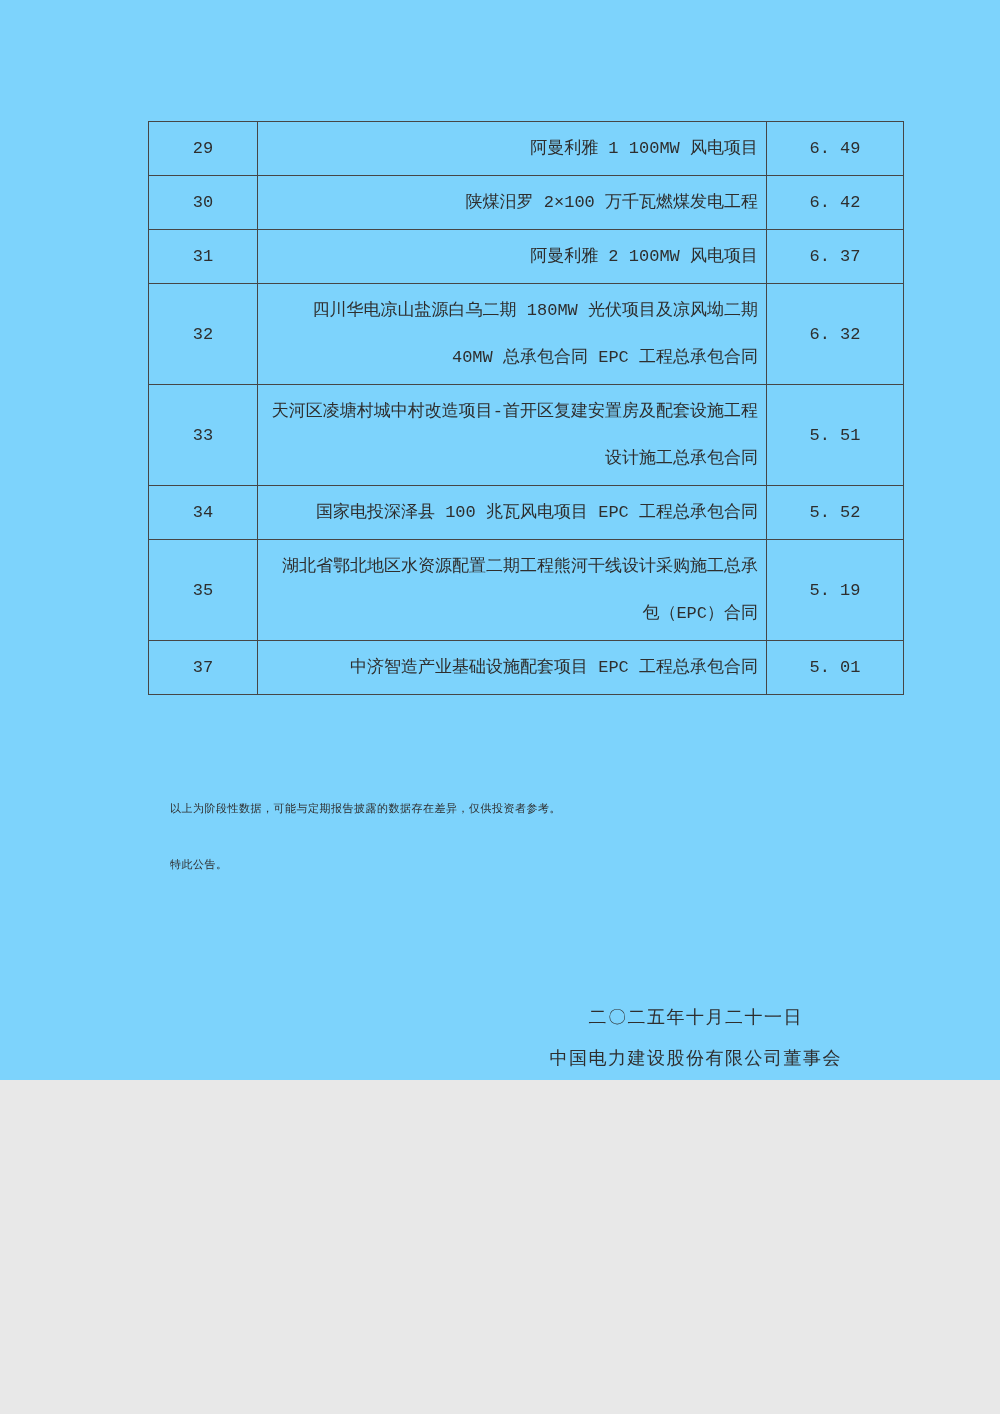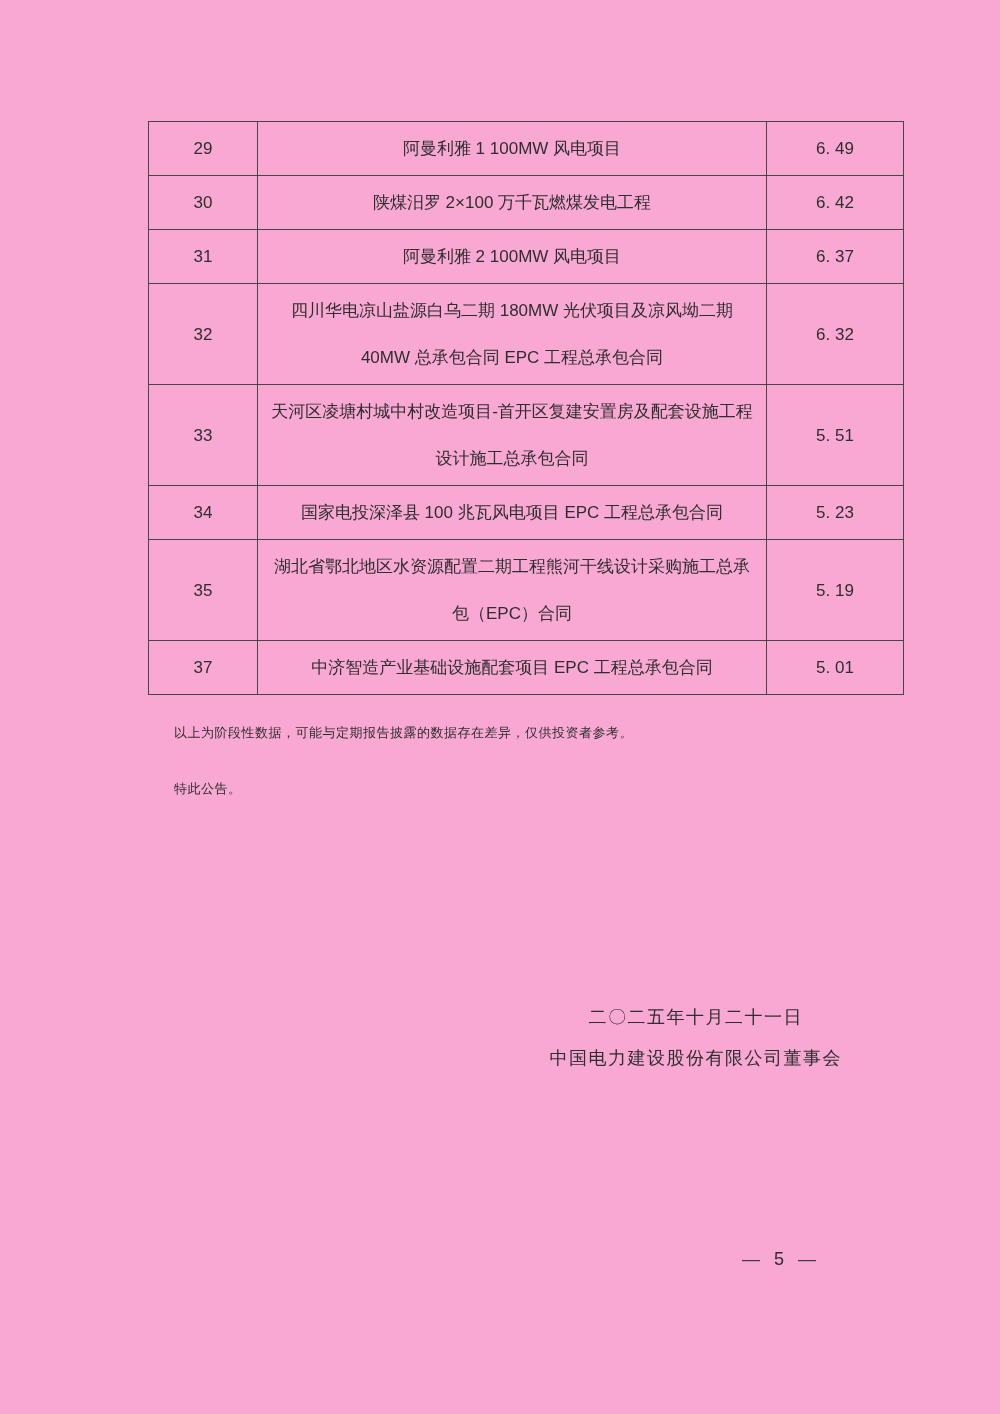--- a/index.html
+++ b/index.html
@@ -3,24 +3,24 @@
 <meta charset="utf-8">
 <style>
   html, body {
     margin: 0;
     padding: 0;
     background: #e8e8e8;
   }
   .page {
     position: relative;
     width: 1000px;
-    height: 1414px;
+    height: 1080px;
     margin: 0 auto;
-    background: #f9a8d4;
-    font-family: Liberation Sans, sans-serif;
+    background: #7dd3fc;
+    font-family: Liberation Mono, monospace;
     color: #2e2e2e;
     overflow: hidden;
   }
   .contract-table {
     position: absolute;
     left: 148px;
     top: 121px;
     width: 704px;
     border-collapse: collapse;
     table-layout: fixed;
@@ -31,34 +31,35 @@
     line-height: 47px;
     padding: 3px 8px;
     text-align: center;
     vertical-align: middle;
   }
   .contract-table td.col-no {
     width: 92px;
   }
   .contract-table td.col-name {
     width: 492px;
+    text-align: right;
   }
   .contract-table td.col-amount {
     width: 120px;
     text-align: center;
   }
   .contract-table tr {
     height: 54px;
   }
   .notes {
     position: absolute;
     left: 148px;
-    top: 720px;
+    top: 796px;
     width: 704px;
-    font-size: 13px;
+    font-size: 11px;
     line-height: 26px;
   }
   .notes p {
     margin: 0;
     text-indent: 2em;
     letter-spacing: 0.5px;
   }
   .notes p.closing {
     margin-top: 30px;
   }
@@ -128,21 +129,21 @@
 
     <tr>
       <td class="col-no">33</td>
       <td class="col-name">天河区凌塘村城中村改造项目-首开区复建安置房及配套设施工程设计施工总承包合同</td>
       <td class="col-amount">5. 51</td>
     </tr>
 
     <tr>
       <td class="col-no">34</td>
       <td class="col-name">国家电投深泽县 100 兆瓦风电项目 EPC 工程总承包合同</td>
-      <td class="col-amount">5. 23</td>
+      <td class="col-amount">5. 52</td>
     </tr>
 
     <tr>
       <td class="col-no">35</td>
       <td class="col-name">湖北省鄂北地区水资源配置二期工程熊河干线设计采购施工总承包（EPC）合同</td>
       <td class="col-amount">5. 19</td>
     </tr>
 
 
     <tr>

